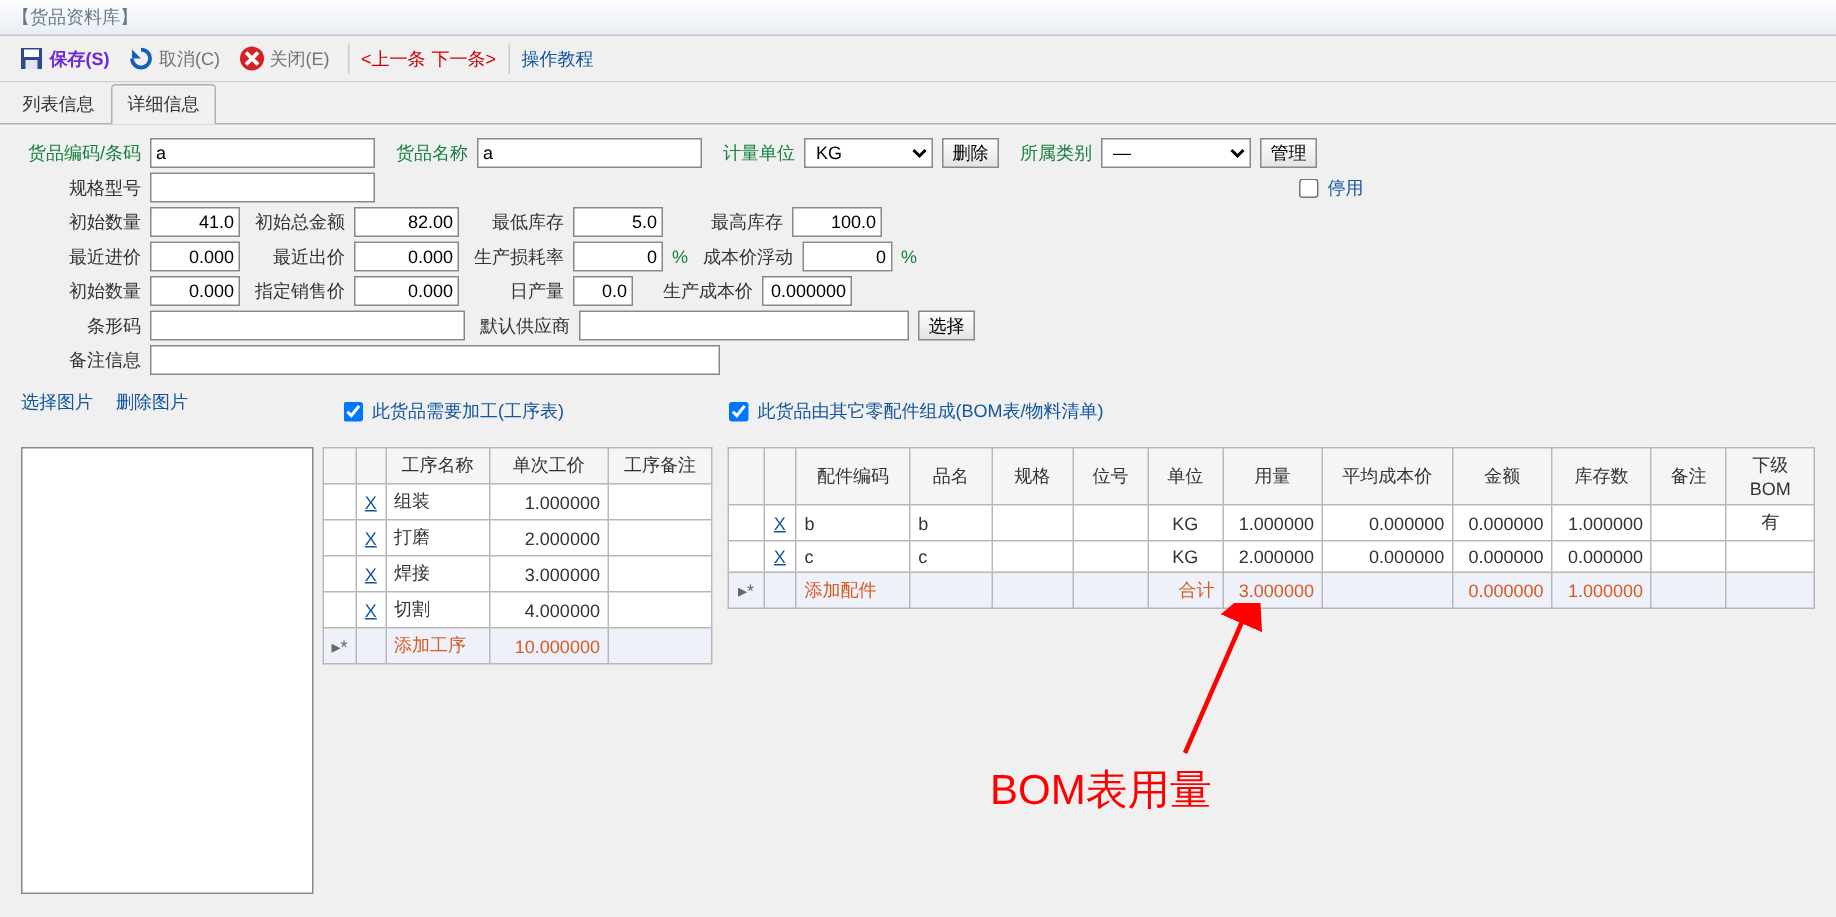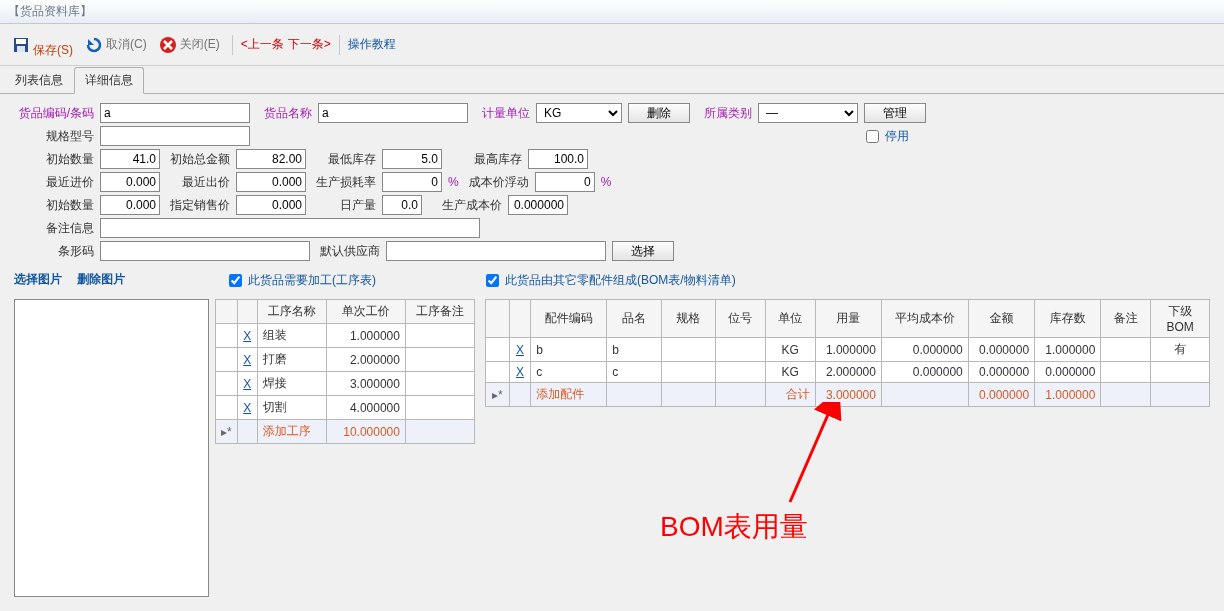--- a/index.html
+++ b/index.html
@@ -19,61 +19,61 @@
 }
 .toolbar {
   background: #f0f0f0;
   padding: 4px 8px;
   border-bottom: 1px solid #d0d0d0;
   display: flex;
   align-items: center;
   gap: 4px;
 }
 .toolbar .btn { display: inline-flex; align-items: center; gap: 3px; cursor: pointer; padding: 2px 4px; }
-.toolbar .btn .lbl-hot { color: #c2410c; font-weight: normal; margin-top: 12px; }
+.toolbar .btn .lbl-hot { color: #6d28d9; font-weight: bold; }
 .toolbar .btn .lbl { color: #737373; }
 .toolbar .sep { width: 1px; height: 20px; background: #c8c8c8; margin: 0 4px; }
 .toolbar .nav { color: #c00; cursor: pointer; }
 .toolbar .link { color: #1256a0; cursor: pointer; }
 .icon { width: 18px; height: 18px; display: inline-block; }
 .tabs { display: flex; border-bottom: 1px solid #b0b0b0; background: #f0f0f0; padding-left: 4px; }
 .tab { padding: 4px 10px; border: 1px solid transparent; cursor: pointer; position: relative; top: 1px; }
 .tab.active { background: #f0f0f0; border-color: #b0b0b0 #b0b0b0 #f0f0f0 #b0b0b0; border-radius: 3px 3px 0 0; }
 .form-area { padding: 6px 14px 4px 14px; }
 .group-title { color: #1256a0; margin: 6px 0 4px 0; }
 .row { display: flex; align-items: center; gap: 6px; margin: 3px 0; flex-wrap: wrap; }
 .lbl { text-align: right; display: inline-block; }
-.lbl-red { color: #a21caf; }
+.lbl-red { color: #15803d; }
 input.txt, select.sel {
   height: 20px; border: 1px solid #888; background: #fff; padding: 0 3px; font-size: 12px;
 }
 .num { text-align: right; }
 .btn-small {
   background: linear-gradient(#fdfdfd,#e4e4e4);
-  border: 1px solid #888; padding: 1px 18px; font-size: 12px; cursor: pointer; height: 20px;
+  border: 1px solid #888; padding: 1px 6px; font-size: 12px; cursor: pointer; height: 20px;
 }
 .chk-lbl { color: #1256a0; display: inline-flex; align-items: center; gap: 3px; cursor: pointer; }
 .body-split { display: flex; gap: 6px; padding: 0 14px 8px 14px; }
 .pic-box { width: 195px; height: 298px; border: 1px solid #888; background: #fff; }
 .grids { flex: 1; display: flex; gap: 10px; }
 .grid-left { width: 260px; }
 .grid-right { flex: 1; position: relative; }
 table.grid { border-collapse: collapse; width: 100%; background: #fff; }
 table.grid th, table.grid td {
   border: 1px solid #b8b8b8; padding: 3px 5px; font-weight: normal;
   background: #fff;
 }
 table.grid th { background: #f5f5f5; text-align: center; }
 .rowhdr { width: 20px; background: #f5f5f5; text-align: center; color: #666; }
 .rowhdr span { color: #1256a0; text-decoration: underline; cursor: pointer; }
 .add-row td { background: #eef0fa !important; }
 .add-row .add-text { color: #d85a20; }
 .sum-row .sum-lbl, .sum-row .sum-val { color: #d85a20; }
 .rnum { text-align: right; }
-.pic-links { margin: 2px 0 4px 0; font-weight: bold; }
+.pic-links { margin: 2px 0 14px 0; }
 .pic-links a { color: #1256a0; cursor: pointer; text-decoration: none; margin-right: 12px; }
 .annotation {
   position: absolute; color: #f00; font-size: 28px; font-weight: 500;
   left: 660px; top: 508px; pointer-events: none; font-family: Liberation Sans, sans-serif;
 }
 svg.arrow { position: absolute; left: 760px; top: 402px; pointer-events: none; }
 </style>
 </head>
 <body>
 
@@ -181,30 +181,30 @@
     <input class="txt num" style="width: 60px;" value="0.000">
     <span class="lbl" style="width:64px">指定销售价</span>
     <input class="txt num" style="width: 70px;" value="0.000">
     <span class="lbl" style="width:64px">日产量</span>
     <input class="txt num" style="width: 40px;" value="0.0">
     <span class="lbl" style="width:74px">生产成本价</span>
     <input class="txt num" style="width: 60px;" value="0.000000">
   </div>
 
   <div class="row">
-    <span class="lbl" style="width:80px">备注信息</span>
-    <input class="txt" style="width: 380px;" value="">
-  </div>
-
-  <div class="row">
     <span class="lbl" style="width:80px">条形码</span>
     <input class="txt" style="width: 210px;" value="">
     <span class="lbl" style="width:64px">默认供应商</span>
     <input class="txt" style="width: 220px;" value="">
     <button class="btn-small">选择</button>
+  </div>
+
+  <div class="row">
+    <span class="lbl" style="width:80px">备注信息</span>
+    <input class="txt" style="width: 380px;" value="">
   </div>
 
   <div class="row" style="margin-top:8px">
     <div style="width:195px">
       <div class="pic-links">
         <a>选择图片</a>
         <a>删除图片</a>
       </div>
     </div>
     <label class="chk-lbl" style="margin-left:10px">

